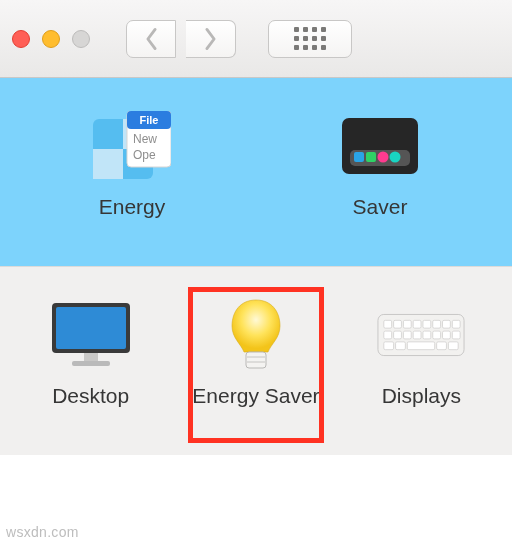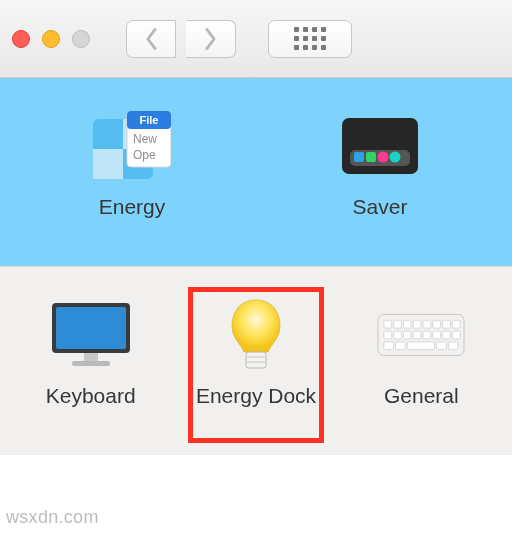--- a/index.html
+++ b/index.html
@@ -63,22 +63,22 @@
   }
   .icon-box{width:90px;height:80px;display:flex;align-items:center;justify-content:center;margin-bottom:8px;}
   .label{min-height:52px;}
   .highlight-box{
     position:absolute;
     border:5px solid #ff3222;
     top:-8px;left:12px;right:12px;bottom:-8px;
     pointer-events:none;
   }
   .watermark{
-    position:absolute;left:6px;bottom:20px;
-    font-size:18px;color:#bdbdbd;letter-spacing:.3px;
+    position:absolute;left:6px;bottom:8px;
+    font-size:14px;color:#bdbdbd;letter-spacing:.3px;
   }
 </style>
 </head>
 <body>
 
 <div class="toolbar">
   <div class="traffic">
     <div class="tl red"></div>
     <div class="tl yellow"></div>
     <div class="tl green"></div>
@@ -150,41 +150,41 @@
 
   <div class="item">
     <div class="icon-box">
       <svg width="86" height="72" viewBox="0 0 86 72">
         <rect x="4" y="4" width="78" height="50" rx="4" fill="#3a3a3a"></rect>
         <rect x="8" y="8" width="70" height="42" rx="2" fill="#2e8bd6"></rect>
         <rect x="36" y="54" width="14" height="8" fill="#c9c8c7"></rect>
         <rect x="24" y="62" width="38" height="5" rx="2" fill="#bababa"></rect>
       </svg>
     </div>
-    <div class="label">Keyboard</div>
+    <div class="label">Desktop</div>
   </div>
 
   <div class="item">
     <div class="highlight-box"></div>
     <div class="icon-box">
       <svg width="60" height="78" viewBox="0 0 60 78">
         <defs>
           <radialGradient id="bulb" cx="50%" cy="38%" r="55%">
             <stop offset="0%" stop-color="#fff9d6"></stop>
             <stop offset="55%" stop-color="#ffe35a"></stop>
             <stop offset="100%" stop-color="#f3c41a"></stop>
           </radialGradient>
         </defs>
         <path d="M30 4 C14 4 6 16 6 30 C6 42 15 48 18 56 L42 56 C45 48 54 42 54 30 C54 16 46 4 30 4 Z" fill="url(#bulb)" stroke="#d6ad1e" stroke-width="0.6"></path>
         <rect x="20" y="56" width="20" height="16" rx="3" fill="#f4f3f1" stroke="#b9b8b6"></rect>
         <line x1="21" y1="61" x2="39" y2="61" stroke="#c5c4c2"></line>
         <line x1="21" y1="66" x2="39" y2="66" stroke="#c5c4c2"></line>
       </svg>
     </div>
-    <div class="label">Energy Dock</div>
+    <div class="label">Energy Saver</div>
   </div>
 
   <div class="item">
     <div class="icon-box">
       <svg width="92" height="50" viewBox="0 0 92 50">
         <rect x="2" y="4" width="88" height="42" rx="6" fill="#f2f1ef" stroke="#c8c7c6"></rect>
         <g fill="#fff" stroke="#cfcecd" stroke-width="0.8">
           <rect x="8" y="10" width="8" height="8" rx="1.5"></rect>
             <rect x="18" y="10" width="8" height="8" rx="1.5"></rect>
             <rect x="28" y="10" width="8" height="8" rx="1.5"></rect>
@@ -202,18 +202,18 @@
             <rect x="68" y="21" width="8" height="8" rx="1.5"></rect>
             <rect x="78" y="21" width="8" height="8" rx="1.5"></rect>
           <rect x="8" y="32" width="10" height="8" rx="1.5"></rect>
             <rect x="20" y="32" width="10" height="8" rx="1.5"></rect>
             <rect x="32" y="32" width="28" height="8" rx="1.5"></rect>
             <rect x="62" y="32" width="10" height="8" rx="1.5"></rect>
             <rect x="74" y="32" width="10" height="8" rx="1.5"></rect>
         </g>
       </svg>
     </div>
-    <div class="label">General</div>
+    <div class="label">Displays</div>
   </div>
 
 </div>
 
 <div class="watermark">wsxdn.com</div>
 
 </body></html>

